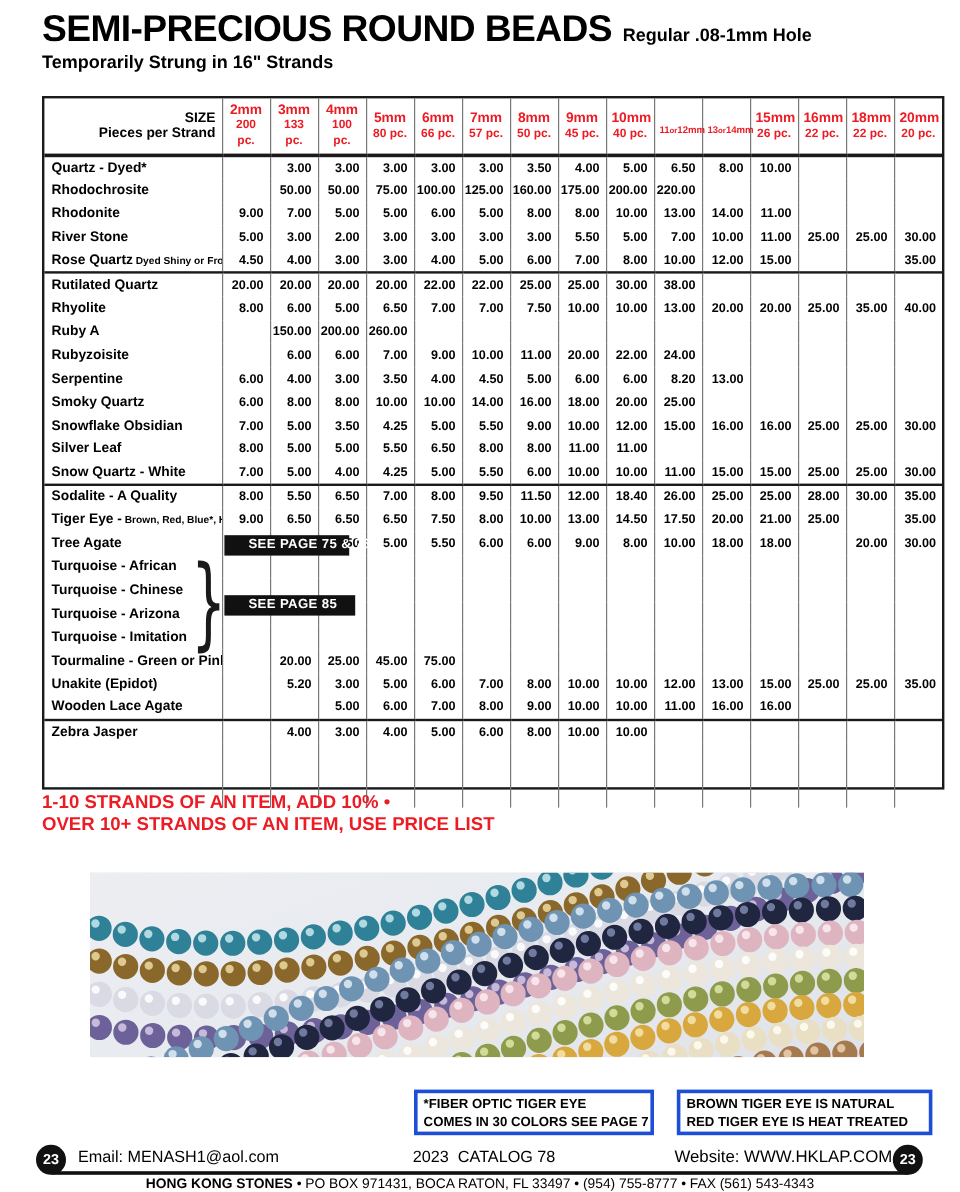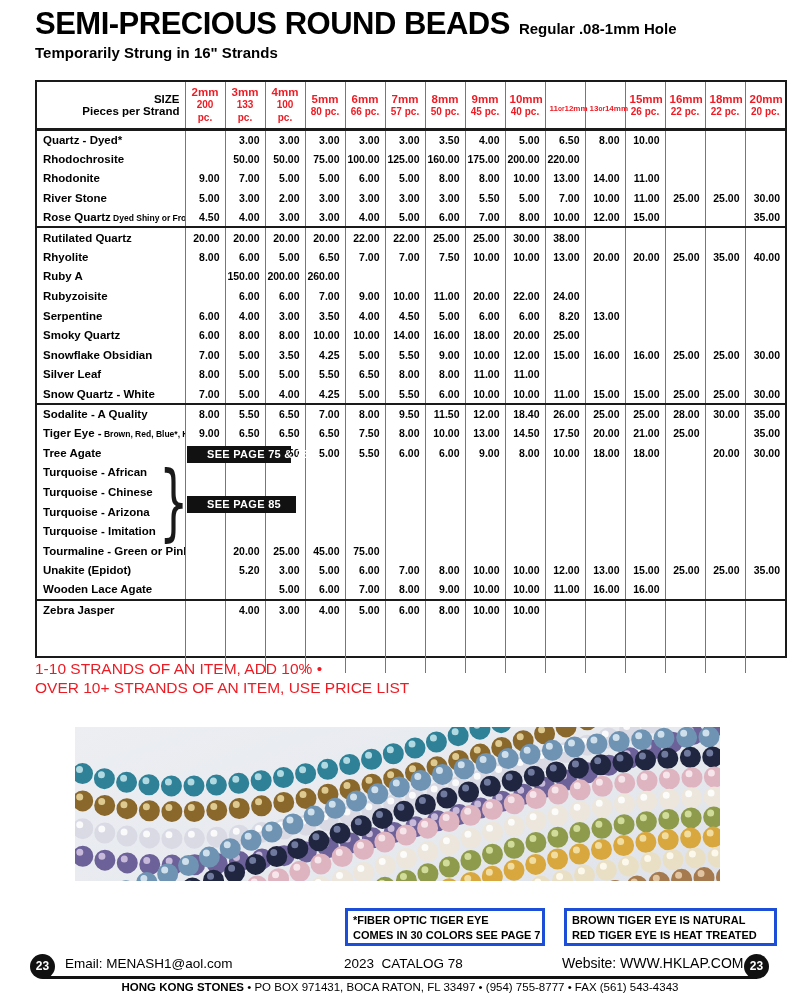--- a/index.html
+++ b/index.html
@@ -40,21 +40,21 @@
   
   .see-badge { position:absolute; background:#111; color:#fff; font-size:11px; font-weight:700;
     height:17px; line-height:17px; padding-left:20px; letter-spacing:0.3px; white-space:nowrap; }
   .badge-75 { left:150px; top:364px; width:104px; }
   .badge-85 { left:150px; top:414px; width:109px; }
   .brace { position:absolute; left:114px; top:381px; width:36px; height:80px;
     font-family:"DejaVu Sans", sans-serif; font-size:84px; line-height:78px; font-weight:400;
     text-align:center; transform:scaleX(0.55); transform-origin:center; color:#1a1a1a; }
 
   
-  .red-notes { position:absolute; left:35px; top:659px; color:#ed1c24; font-weight:400;
+  .red-notes { position:absolute; left:35px; top:659px; color:#ed1c24; font-weight:700;
     font-size:15.5px; line-height:19px; white-space:nowrap; }
 
   
   .photo { position:absolute; left:75px; top:727px; width:645px; height:154px;
     background:linear-gradient(160deg,#eceef2 0%, #e6e9ee 60%, #dfe3e9 100%); overflow:hidden; }
   .photo svg { display:block; }
 
   
   .info-box { position:absolute; top:908px; height:38px; border:3px solid #1d4ed8; background:#fff;
     font-size:11px; font-weight:700; line-height:15px; padding:2px 5px; white-space:nowrap; }

